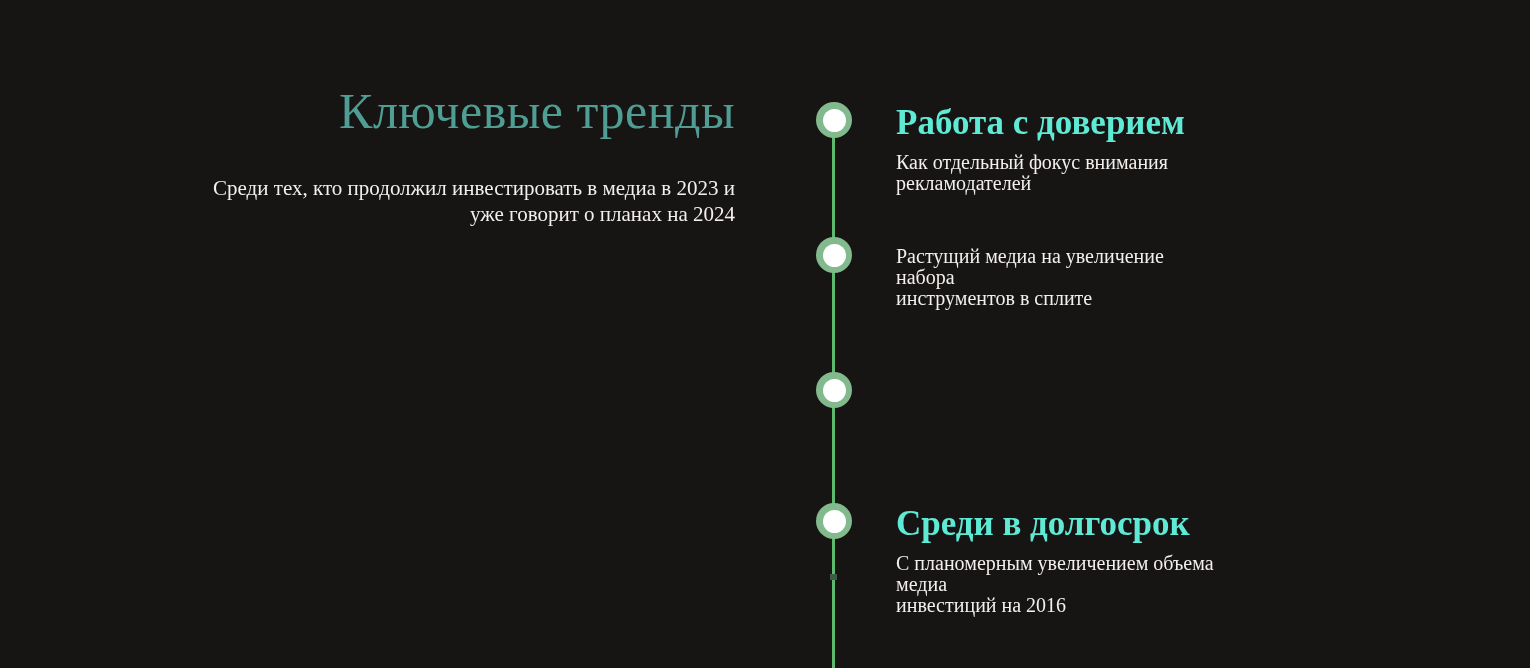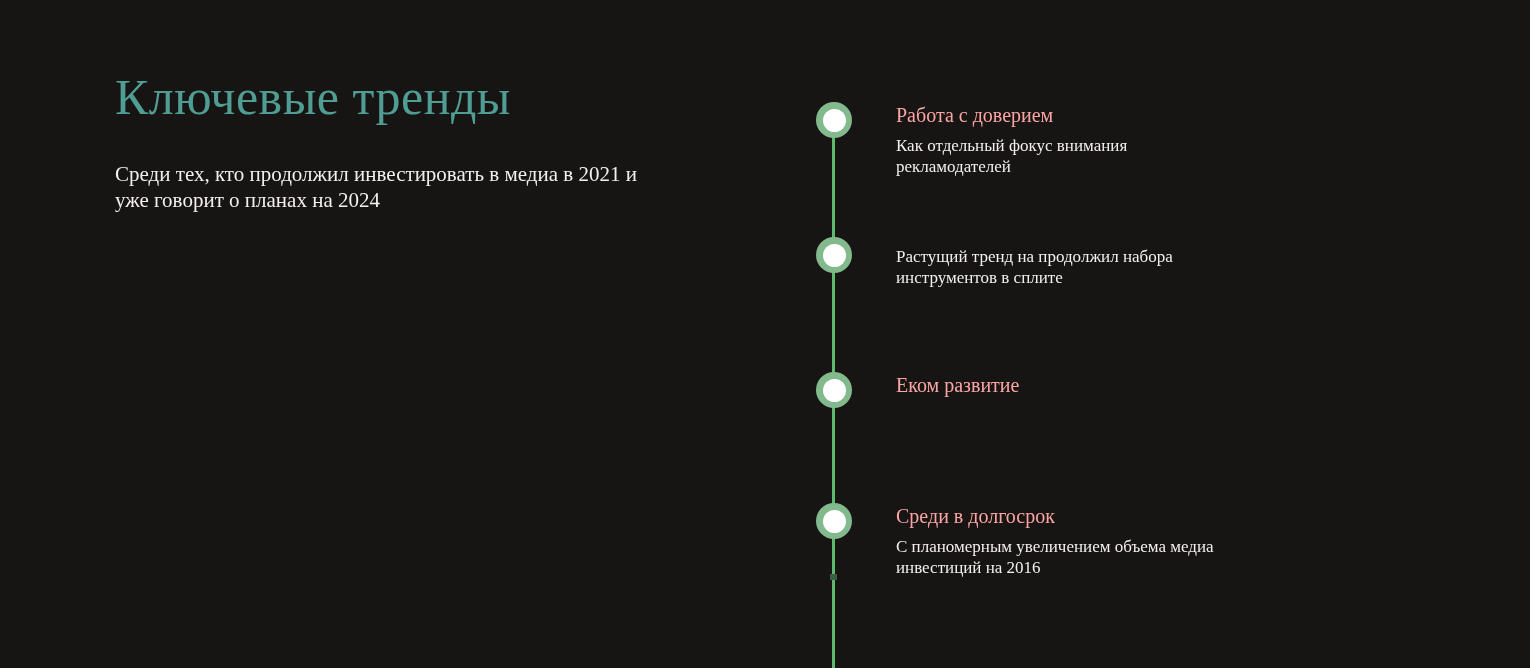--- a/index.html
+++ b/index.html
@@ -8,21 +8,21 @@
     width: 1530px;
     height: 668px;
     background: #171414;
     overflow: hidden;
     position: relative;
     font-family: "Liberation Serif", "DejaVu Serif", serif;
   }
   .slide { position: absolute; inset: 0; }
 
   
-  .left-col { position: absolute; left: 115px; top: 70px; width: 620px; }
+  .left-col { position: absolute; left: 115px; top: 84px; width: 620px; text-align: right; }
   .title {
     margin: 0;
     font-size: 50px;
     font-weight: 400;
     line-height: 1.1;
     color: #4f9d93;
     letter-spacing: 0.5px;
   }
   .subtitle {
     margin: 36px 0 0 0;
@@ -67,41 +67,41 @@
   }
   .dot-core {
     width: 23px;
     height: 23px;
     border-radius: 50%;
     background: #ffffff;
   }
   .t-body { margin-left: 44px; width: 330px; }
   .t-title {
     margin: 2px 0 0 0;
-    font-size: 20px;
-    font-weight: 400;
+    font-size: 35px;
+    font-weight: 700;
     line-height: 1.1;
-    color: #fca5a5;
+    color: #5eead4;
   }
   .t-desc {
     margin: 9px 0 0 0;
-    font-size: 17px;
+    font-size: 20px;
     line-height: 21px;
     color: #f2efec;
     white-space: pre-line;
   }
 </style>
 </head>
 <body>
 
 <div class="slide">
 
   <div class="left-col">
     <h1 class="title">Ключевые тренды</h1>
-    <p class="subtitle">Среди тех, кто продолжил инвестировать в медиа в 2021 и
+    <p class="subtitle">Среди тех, кто продолжил инвестировать в медиа в 2023 и
 уже говорит о планах на 2024</p>
   </div>
 
   <div>
     <div class="t-line"></div>
     <div class="t-tick"></div>
 
     <div class="t-item" style="top:102px">
       <span class="dot">
           <span class="dot-core"></span>
@@ -111,31 +111,30 @@
         <p class="t-desc">Как отдельный фокус внимания
 рекламодателей</p>
       </div>
     </div>
 
     <div class="t-item" style="top:237px">
       <span class="dot">
           <span class="dot-core"></span>
         </span>
       <div class="t-body">
-        <p class="t-desc">Растущий тренд на продолжил набора
+        <p class="t-desc">Растущий медиа на увеличение набора
 инструментов в сплите</p>
       </div>
     </div>
 
     <div class="t-item" style="top:372px">
       <span class="dot">
           <span class="dot-core"></span>
         </span>
       <div class="t-body">
-        <h2 class="t-title">Еком развитие</h2>
       </div>
     </div>
 
     <div class="t-item" style="top:503px">
       <span class="dot">
           <span class="dot-core"></span>
         </span>
       <div class="t-body">
         <h2 class="t-title">Среди в долгосрок</h2>
         <p class="t-desc">С планомерным увеличением объема медиа

